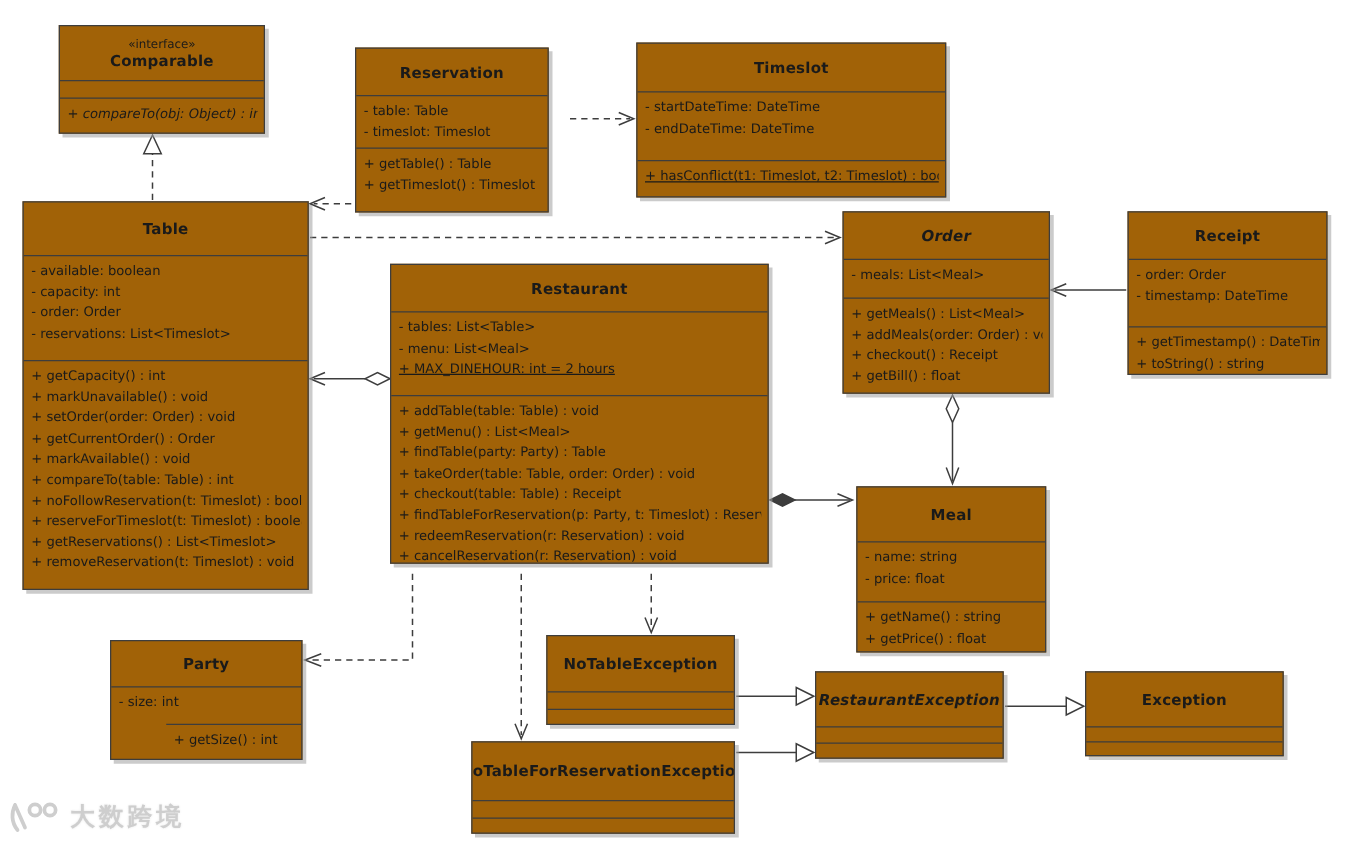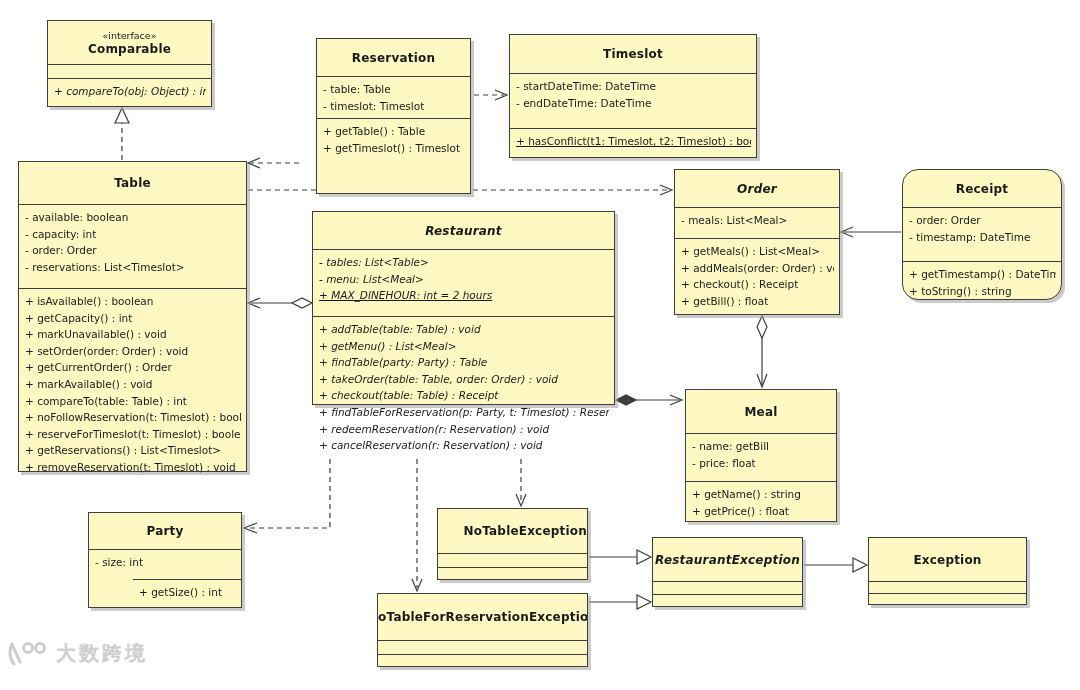--- a/index.html
+++ b/index.html
@@ -1,20 +1,20 @@
 <!DOCTYPE html>
 <html><head>
 <meta charset="utf-8">
 <style>
   html,body{margin:0;padding:0;background:#ffffff;}
   body{width:1080px;height:690px;position:relative;overflow:hidden;
        font-family:"DejaVu Sans","Liberation Sans",sans-serif;color:#1a1a1a;}
   #canvas{position:absolute;inset:0;width:1080px;height:690px;}
   svg.rel{position:absolute;left:0;top:0;z-index:1;}
-  .uml-box{position:absolute;z-index:2;background:#fef9c3;border:1px solid #3d3d3d;
+  .uml-box{position:absolute;z-index:2;background:#a16207;border:1px solid #3d3d3d;
            box-shadow:3px 3px 0 rgba(160,160,160,0.55);box-sizing:border-box;}
   .sec{box-sizing:border-box;overflow:hidden;}
   .sec + .sec{border-top:1px solid #3d3d3d;}
   .name-sec{display:flex;flex-direction:column;align-items:center;justify-content:center;}
   .cls-name{font-weight:bold;font-size:12px;letter-spacing:.2px;}
   .stereotype{font-size:9.5px;margin-bottom:1px;}
   .body-sec{padding:4px 5px 0 6px;}
   .row{font-size:10.5px;line-height:16.6px;white-space:nowrap;overflow:hidden;}
   .italic{font-style:italic;}
   .underline{text-decoration:underline;}
@@ -108,21 +108,21 @@
     <div class="sec name-sec" style="height:43px;">
       <div class="stereotype">«interface»</div>
       <div class="cls-name">Comparable</div>
     </div>
     <div class="sec" style="height:14px;"></div>
     <div class="sec body-sec" style="height:30px;">
       <div class="row italic">+ compareTo(obj: Object) : int</div>
     </div>
   </div>
 
-  <div class="uml-box" style="left:316px;top:38px;width:155px;height:156px;">
+  <div class="uml-box" style="left:284px;top:38px;width:155px;height:132px;">
     <div class="sec name-sec" style="height:37px;">
       <div class="cls-name">Reservation</div>
     </div>
     <div class="sec body-sec" style="height:42px;">
       <div class="row">- table: Table</div>
       <div class="row">- timeslot: Timeslot</div>
     </div>
     <div class="sec body-sec" style="height:53px;">
       <div class="row">+ getTable() : Table</div>
       <div class="row">+ getTimeslot() : Timeslot</div>
@@ -146,35 +146,34 @@
     <div class="sec name-sec" style="height:42px;">
       <div class="cls-name">Table</div>
     </div>
     <div class="sec body-sec" style="height:84px;">
       <div class="row">- available: boolean</div>
       <div class="row">- capacity: int</div>
       <div class="row">- order: Order</div>
       <div class="row">- reservations: List&lt;Timeslot&gt;</div>
     </div>
     <div class="sec body-sec" style="height:185px;">
-      <div class="row">+ isAvailable() : boolean</div>
       <div class="row">+ getCapacity() : int</div>
       <div class="row">+ markUnavailable() : void</div>
       <div class="row">+ setOrder(order: Order) : void</div>
       <div class="row">+ getCurrentOrder() : Order</div>
       <div class="row">+ markAvailable() : void</div>
       <div class="row">+ compareTo(table: Table) : int</div>
       <div class="row">+ noFollowReservation(t: Timeslot) : boolean</div>
       <div class="row">+ reserveForTimeslot(t: Timeslot) : boolean</div>
       <div class="row">+ getReservations() : List&lt;Timeslot&gt;</div>
       <div class="row">+ removeReservation(t: Timeslot) : void</div>
     </div>
   </div>
 
-  <div class="uml-box" style="left:312px;top:211px;width:303px;height:194px;font-style:italic;">
+  <div class="uml-box" style="left:312px;top:211px;width:303px;height:240px;">
     <div class="sec name-sec" style="height:37px;">
       <div class="cls-name">Restaurant</div>
     </div>
     <div class="sec body-sec" style="height:67px;">
       <div class="row">- tables: List&lt;Table&gt;</div>
       <div class="row">- menu: List&lt;Meal&gt;</div>
       <div class="row underline">+ MAX_DINEHOUR: int = 2 hours</div>
     </div>
     <div class="sec body-sec" style="height:143px;">
       <div class="row">+ addTable(table: Table) : void</div>
@@ -196,40 +195,40 @@
       <div class="row">- meals: List&lt;Meal&gt;</div>
     </div>
     <div class="sec body-sec" style="height:78px;">
       <div class="row">+ getMeals() : List&lt;Meal&gt;</div>
       <div class="row">+ addMeals(order: Order) : void</div>
       <div class="row">+ checkout() : Receipt</div>
       <div class="row">+ getBill() : float</div>
     </div>
   </div>
 
-  <div class="uml-box" style="left:902px;top:169px;width:160px;height:131px;border-radius:16px;">
+  <div class="uml-box" style="left:902px;top:169px;width:160px;height:131px;">
     <div class="sec name-sec" style="height:37px;">
       <div class="cls-name">Receipt</div>
     </div>
     <div class="sec body-sec" style="height:54px;">
       <div class="row">- order: Order</div>
       <div class="row">- timestamp: DateTime</div>
     </div>
     <div class="sec body-sec" style="height:40px;">
       <div class="row">+ getTimestamp() : DateTime</div>
       <div class="row">+ toString() : string</div>
     </div>
   </div>
 
   <div class="uml-box" style="left:685px;top:389px;width:152px;height:133px;">
     <div class="sec name-sec" style="height:43px;">
       <div class="cls-name">Meal</div>
     </div>
     <div class="sec body-sec" style="height:48px;">
-      <div class="row">- name: getBill</div>
+      <div class="row">- name: string</div>
       <div class="row">- price: float</div>
     </div>
     <div class="sec body-sec" style="height:42px;">
       <div class="row">+ getName() : string</div>
       <div class="row">+ getPrice() : float</div>
     </div>
   </div>
 
   <div class="uml-box" style="left:88px;top:512px;width:154px;height:96px;">
     <div class="sec name-sec" style="height:36px;">
@@ -237,21 +236,21 @@
     </div>
     <div class="sec body-sec" style="height:30px;">
       <div class="row">- size: int</div>
     </div>
     <div class="sec body-sec" style="height:30px;margin-left:44px;">
       <div class="row">+ getSize() : int</div>
     </div>
   </div>
 
   <div class="uml-box" style="left:437px;top:508px;width:151px;height:72px;">
-    <div class="sec name-sec" style="height:44px;align-items:flex-end;">
+    <div class="sec name-sec" style="height:44px;">
       <div class="cls-name">NoTableException</div>
     </div>
     <div class="sec" style="height:14px;"></div>
     <div class="sec" style="height:14px;"></div>
   </div>
 
   <div class="uml-box" style="left:377px;top:593px;width:211px;height:74px;">
     <div class="sec name-sec" style="height:46px;">
       <div class="cls-name">NoTableForReservationException</div>
     </div>

